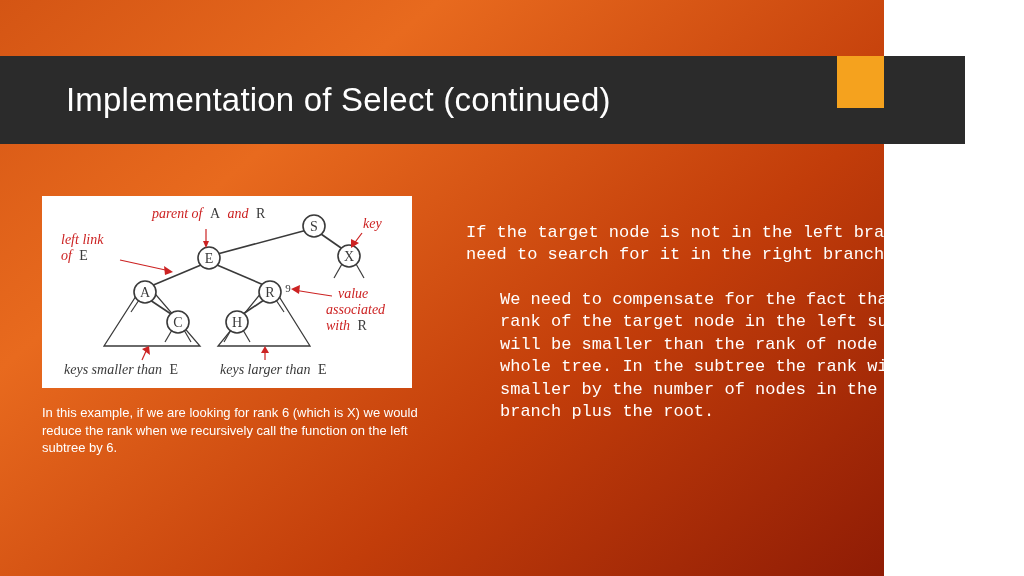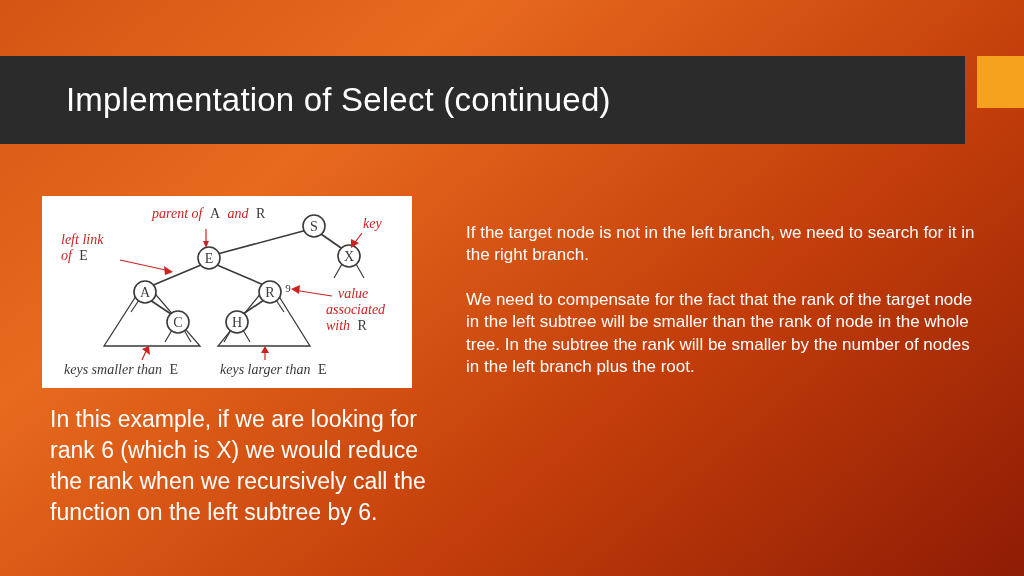--- a/index.html
+++ b/index.html
@@ -1,18 +1,18 @@
 <!DOCTYPE html>
 <html><head>
 <meta charset="utf-8">
 <style>
   * { box-sizing: border-box; margin: 0; padding: 0; }
   html, body { width: 1024px; height: 576px; overflow: hidden; font-family: "Trebuchet MS", "Lucida Sans", Verdana, sans-serif; }
   .slide {
-    width: 1024px; height: 576px; position: relative;
+    width: 884px; height: 576px; position: relative;
     background: linear-gradient(140deg, #d45514 0%, #e86a1e 28%, #c23d0a 65%, #8f1c05 100%);
   }
   .title-band {
     position: absolute; left: 0; top: 56px; width: 965px; height: 88px;
     background: #2b2b2b; display: flex; align-items: center; padding-left: 66px;
   }
   .title-band h1 { color: #ffffff; font-weight: 400; font-size: 33px; letter-spacing: 0.2px; }
   .accent-block {
     position: absolute; right: 0; top: 56px; width: 47px; height: 52px;
     background: #f5a21e;
@@ -28,28 +28,28 @@
   .dlabel-up { font-family: Georgia, serif; fill: #3a3a3a; font-size: 14px; }
   .node { fill: #fff; stroke: #3a3a3a; stroke-width: 1.6; }
   .nodetxt { font-family: Georgia, serif; fill: #3a3a3a; font-size: 14px; text-anchor: middle; dominant-baseline: central; }
   .edge { stroke: #3a3a3a; stroke-width: 1.6; fill: none; }
   .tri { fill: none; stroke: #3a3a3a; stroke-width: 1.3; }
   .arrow { stroke: #c22; stroke-width: 1.2; fill: none; }
   .arrowhead { fill: #c22; }
   .stub { stroke: #3a3a3a; stroke-width: 1.2; }
   
   .caption {
-    position: absolute; left: 50px; top: 404px; width: 380px;
-    color: #ffffff; font-size: 23px; line-height: 1.35;
+    position: absolute; left: 42px; top: 404px; width: 380px;
+    color: #ffffff; font-size: 13px; line-height: 1.35;
   }
   .body {
     position: absolute; left: 466px; top: 222px; width: 516px;
-    color: #ffffff; font-size: 17px; line-height: 1.32;
+    color: #ffffff; font-size: 17px; line-height: 1.32; font-family: Liberation Mono, monospace;
   }
-  .body p + p { margin-top: 22px; }
+  .body p + p { margin-top: 22px; margin-left: 34px; }
 </style>
 </head>
 <body>
 
 <div class="slide">
 
   <div class="title-band">
     <h1>Implementation of Select (continued)</h1>
   </div>
   <div class="accent-block"></div>

